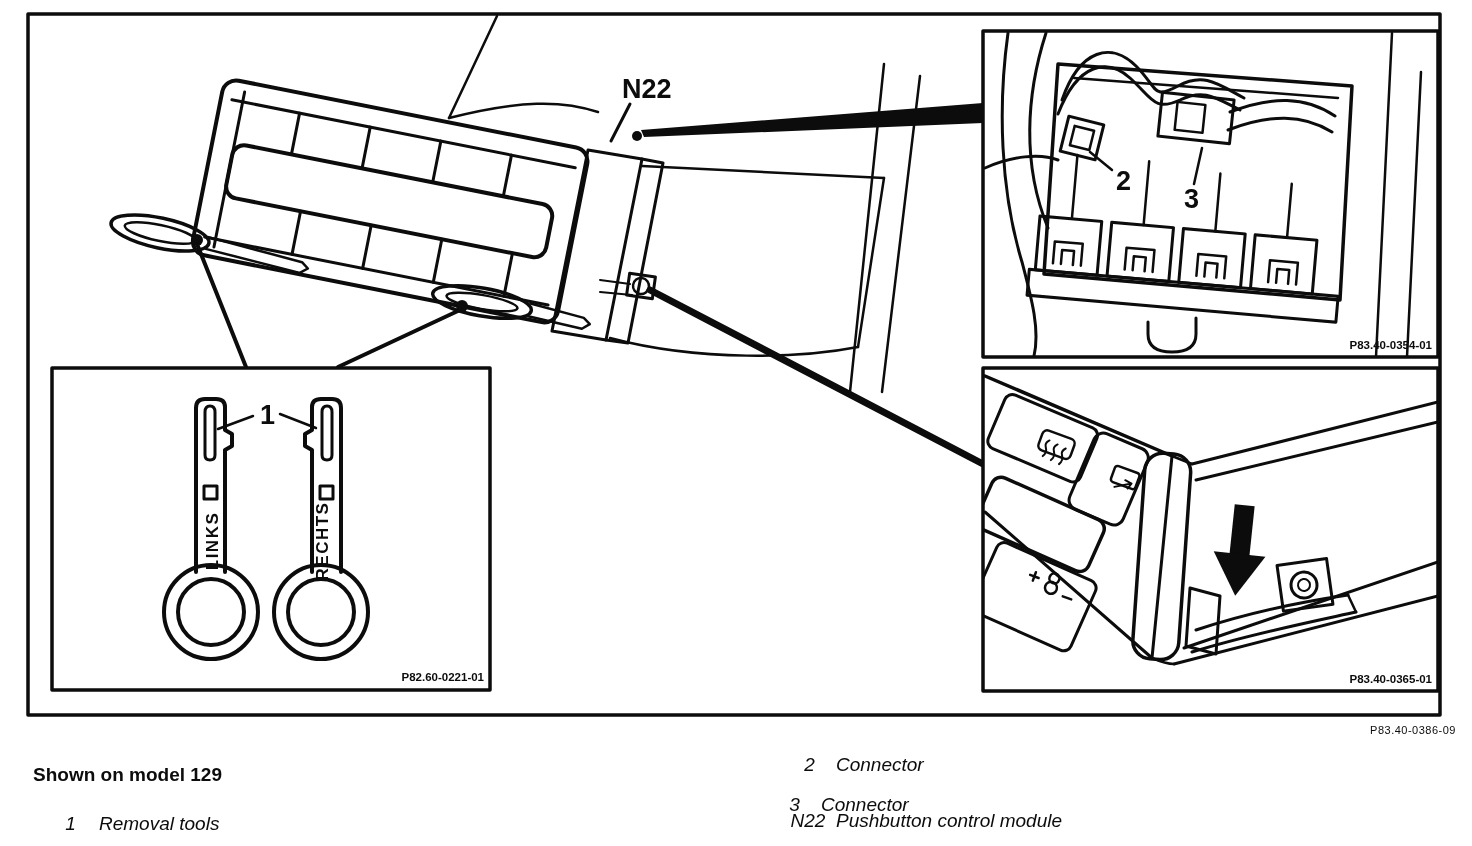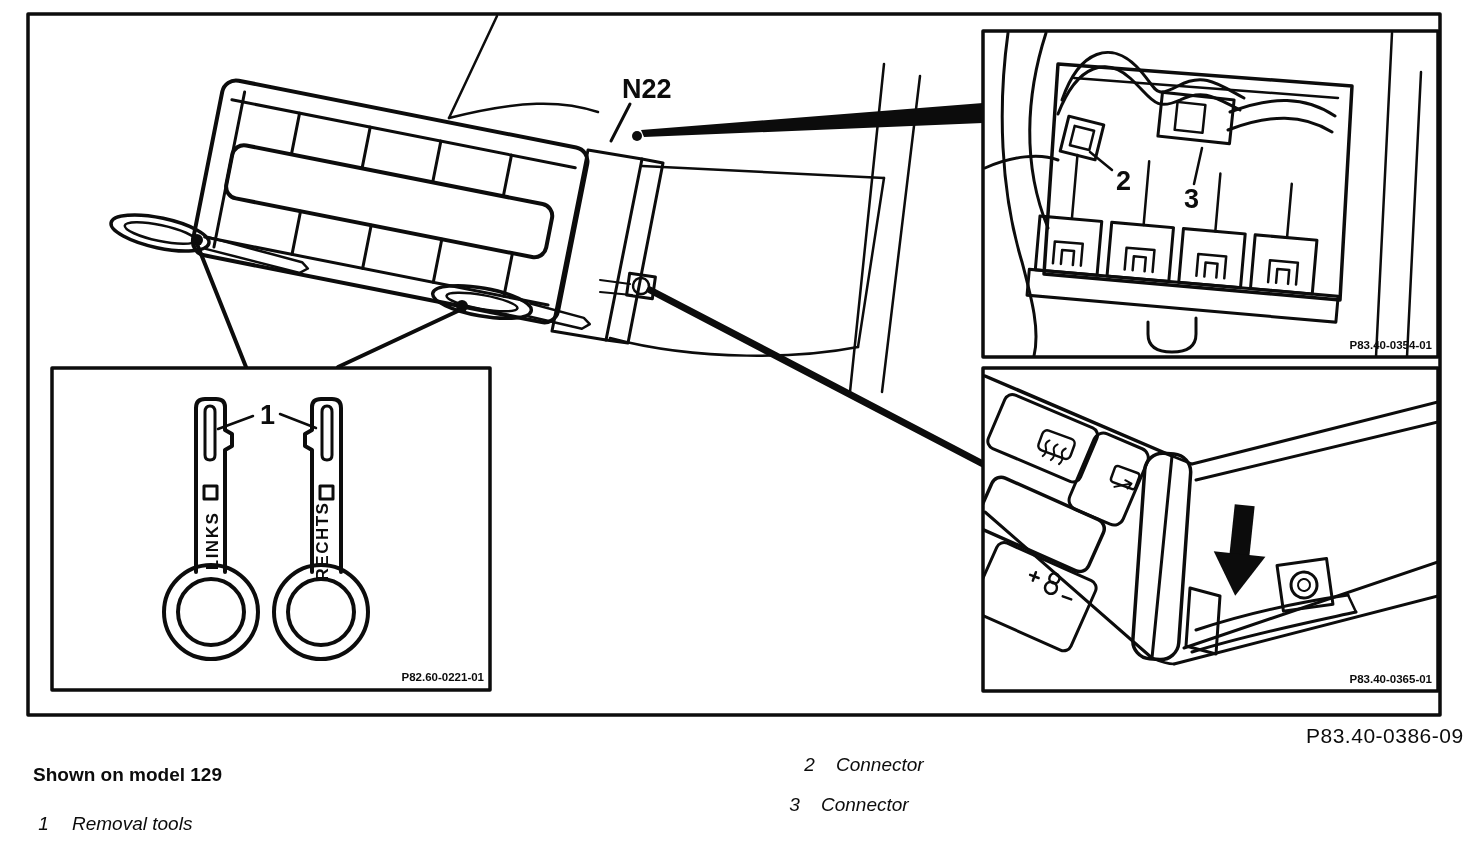--- a/index.html
+++ b/index.html
@@ -5,21 +5,21 @@
   html,body{margin:0;padding:0;background:#ffffff;}
   #page{position:relative;width:1472px;height:846px;background:#ffffff;overflow:hidden;
         font-family:"Liberation Sans", sans-serif;color:#0c0c0c;}
   svg{position:absolute;left:0;top:0;}
   svg *{stroke:#0c0c0c;fill:none;stroke-linecap:round;stroke-linejoin:round;}
   svg text{fill:#0c0c0c;stroke:none;font-family:"Liberation Sans",sans-serif;font-weight:bold;}
   svg .ink{fill:#0c0c0c;stroke:none;}
   svg .paper{fill:#ffffff;}
   .caption{position:absolute;font-size:19px;font-weight:bold;white-space:nowrap;margin-top:8px;}
   .leg-row{position:absolute;font-size:19px;font-style:italic;white-space:nowrap;text-align:center;}
-  .fig-num{position:absolute;font-size:21px;letter-spacing:0.5px;white-space:nowrap;}
+  .fig-num{position:absolute;font-size:11px;letter-spacing:0.5px;white-space:nowrap;}
 </style>
 </head>
 <body>
 
 <div id="page">
 
 <svg width="1472" height="846" viewBox="0 0 1472 846">
   <defs>
     <clipPath id="clipTools">
           <rect x="52" y="368" width="438" height="322"></rect>
@@ -230,24 +230,27 @@
 
   <rect x="28" y="14" width="1412" height="701" stroke-width="3.5"></rect>
 
   <text x="622" y="98" font-size="27">N22</text>
 </svg>
 
 <div class="fig-num" style="left:1306px;top:724px;width:150px;text-align:right;">P83.40-0386-09</div>
 
 <div class="caption" style="left:33px;top:756px;">Shown on model 129</div>
 
-<div class="leg-row" style="left:15px;top:813px;">
+<div class="leg-row" style="left:42px;top:813px;">
   <span style="display:inline-block;width:57px;">1</span><span>Removal tools</span>
 </div>
 
 <div class="leg-row" style="left:783px;top:754px;">
   <span style="display:inline-block;width:53px;">2</span><span>Connector</span>
 </div>
 <div class="leg-row" style="left:768px;top:782px;margin-top:12px;">
   <span style="display:inline-block;width:53px;">3</span><span>Connector</span>
 </div>
+<div class="leg-row" style="left:780px;top:810px;">
+  <span style="display:inline-block;width:56px;">N22</span><span>Pushbutton control module</span>
+</div>
 
 </div>
 
 </body></html>

